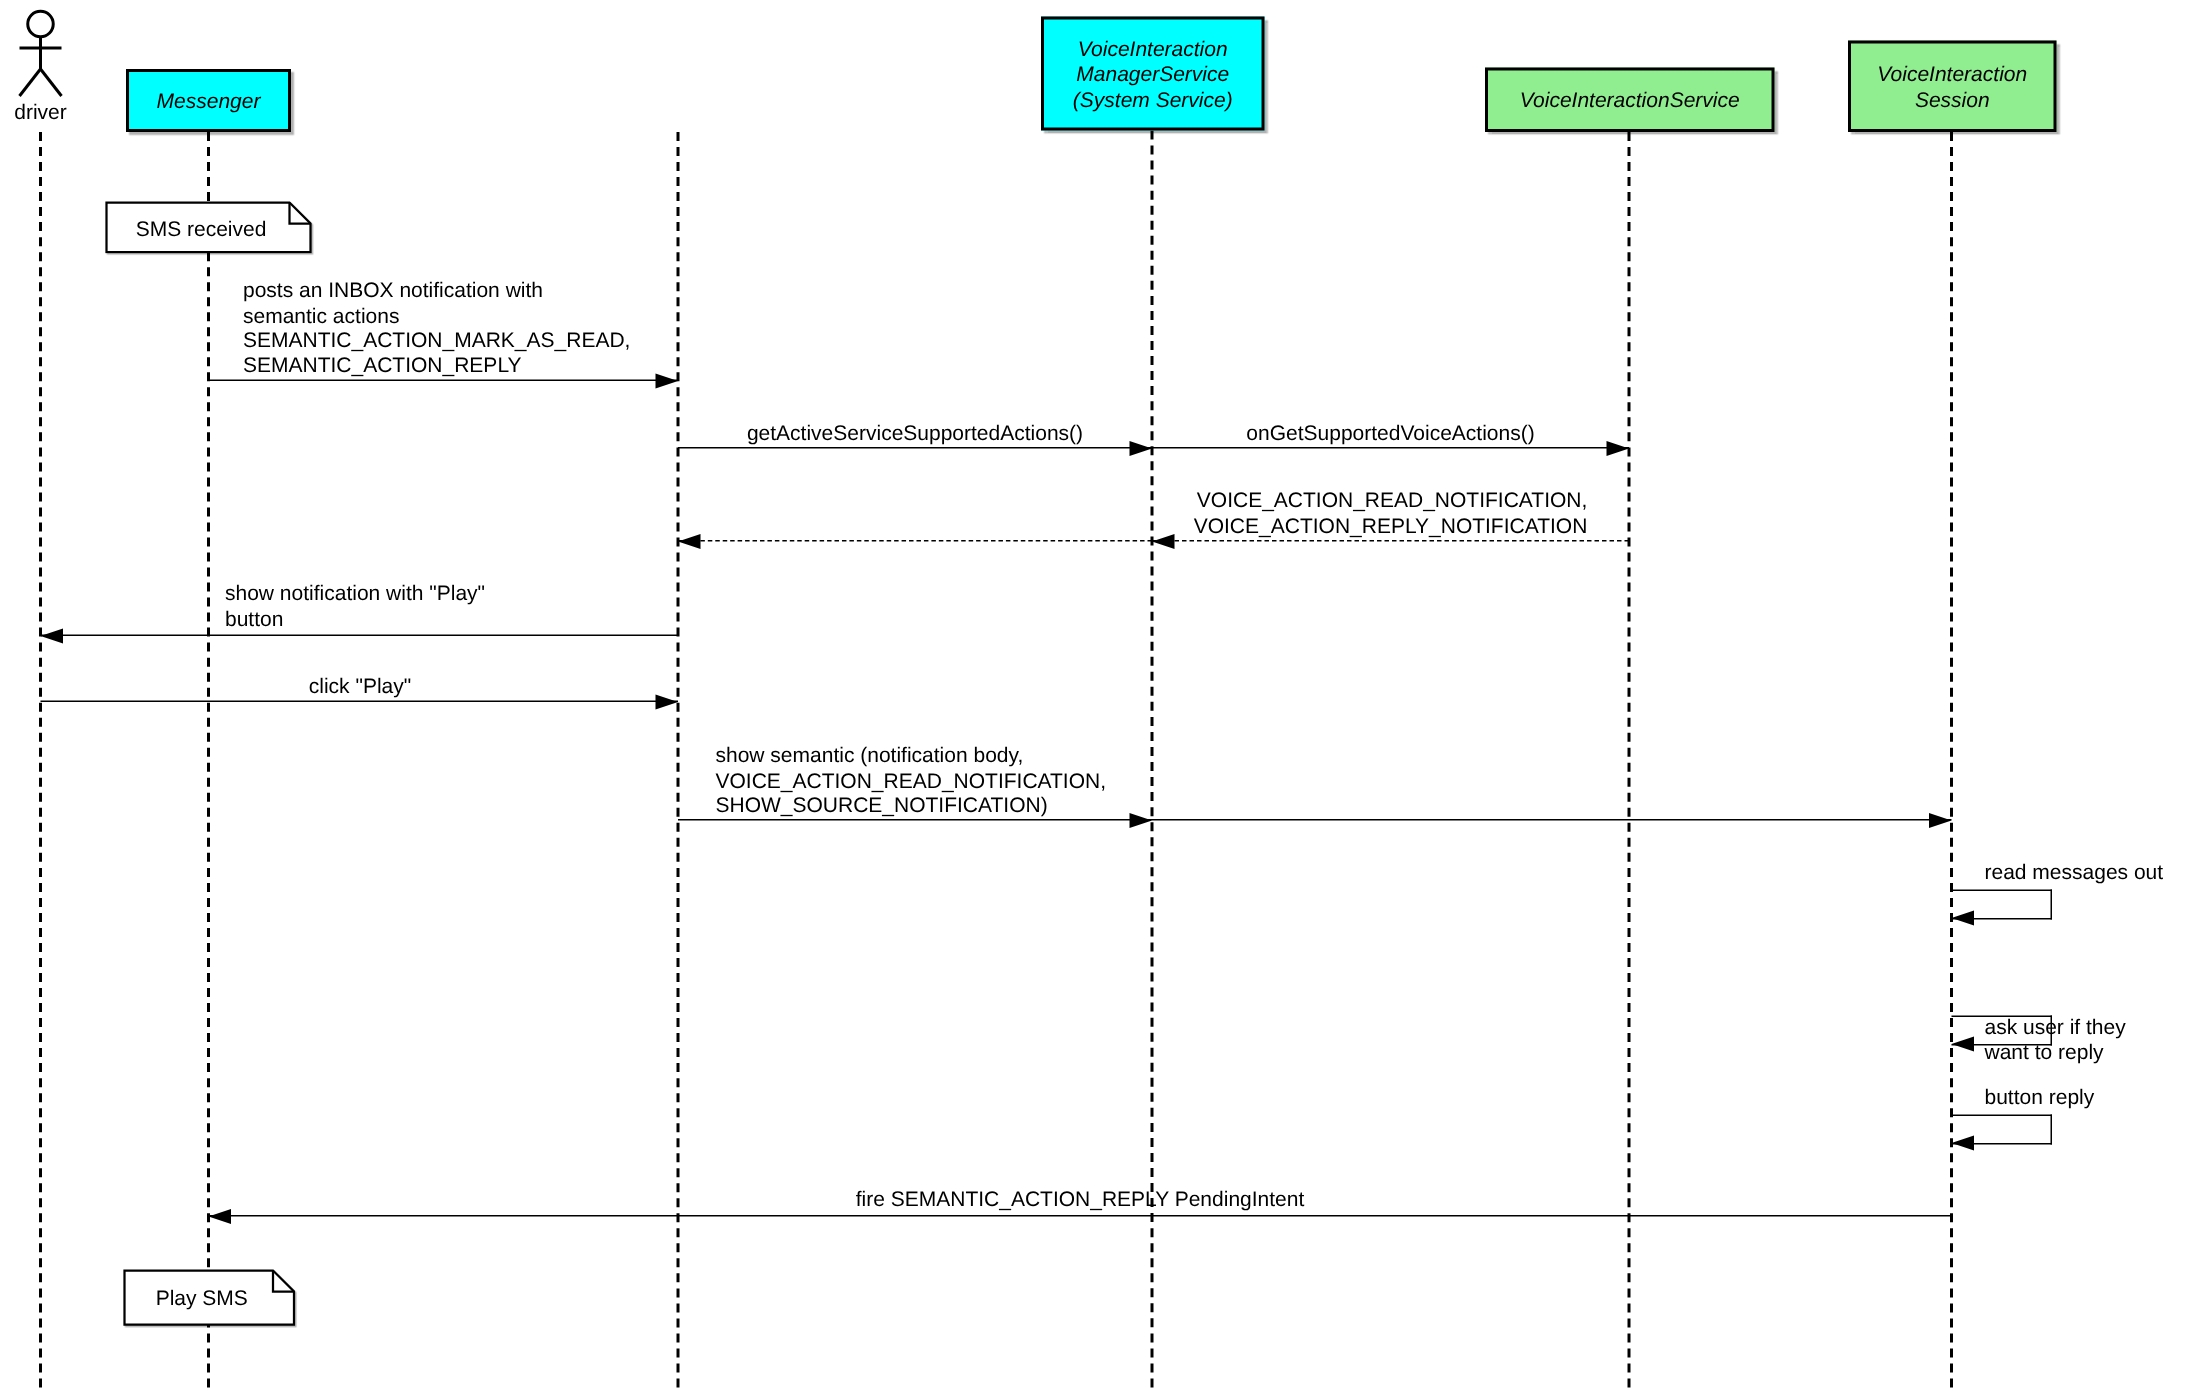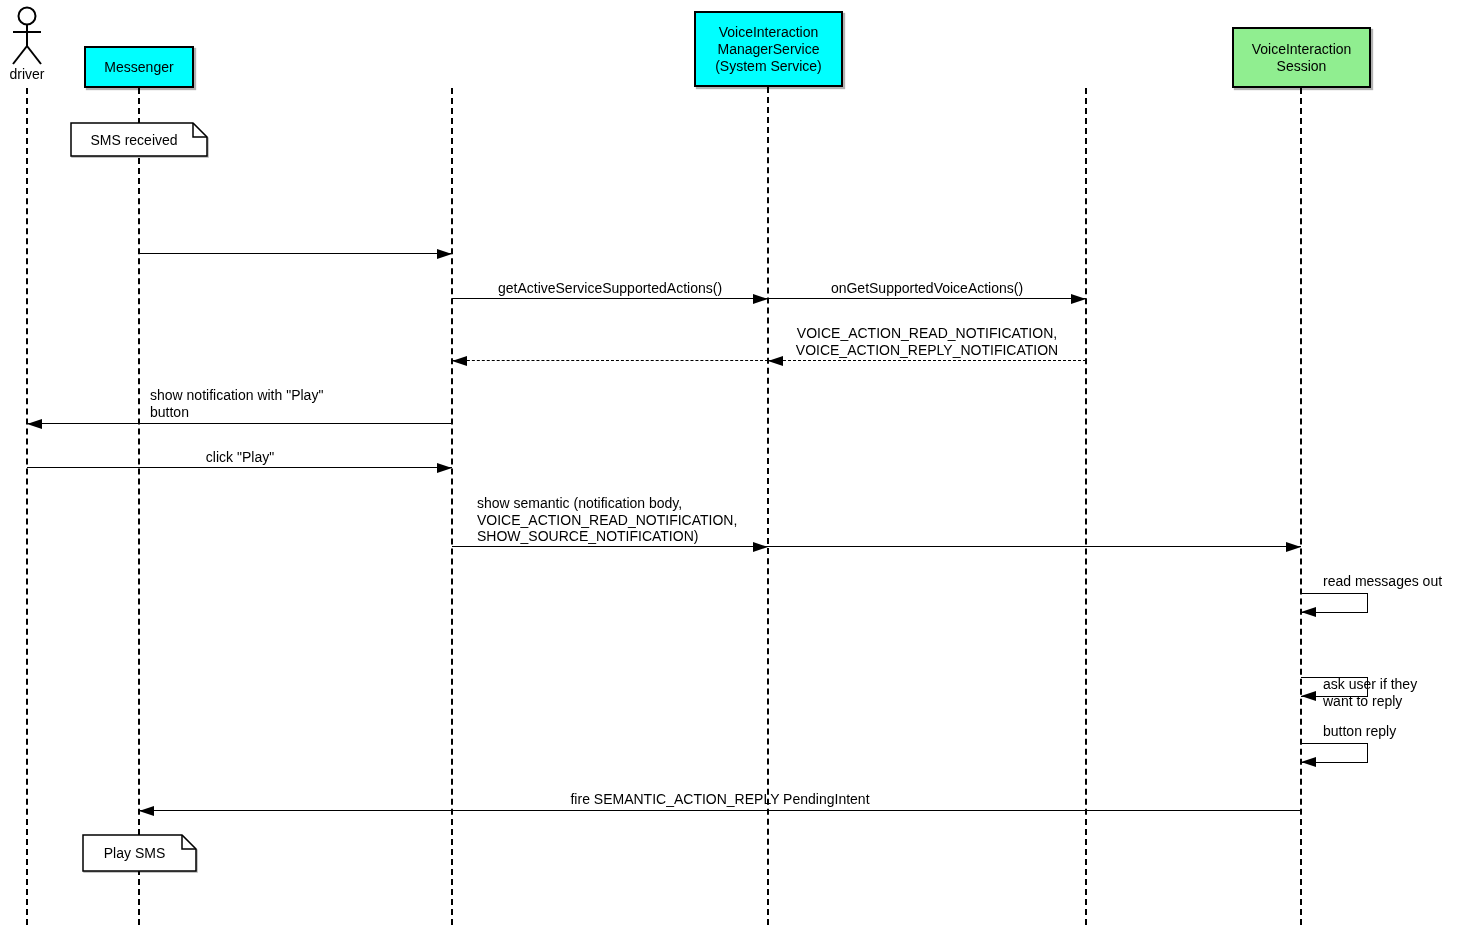--- a/index.html
+++ b/index.html
@@ -8,30 +8,30 @@
     position:relative;width:1457px;height:929px;background:#ffffff;
     font-family:"Liberation Sans",sans-serif;font-size:14px;color:#000;
     overflow:hidden;
   }
   .lifeline{position:absolute;width:0;border-left:2px dashed #000;}
   .pbox{
     position:absolute;border:2px solid #000;box-sizing:border-box;
     display:flex;align-items:center;justify-content:center;text-align:center;
     line-height:17px;box-shadow:2px 2px 1px rgba(0,0,0,0.30);
   }
-  .pbox span{white-space:pre-line;}
+  .pbox span{white-space:pre-line;font-style:italic;}
   .msg{position:absolute;height:0;border-top:1.5px solid #000;}
   .msg.dashed{border-top-style:dashed;}
   .ah{position:absolute;width:0;height:0;border-top:5px solid transparent;border-bottom:5px solid transparent;}
   .ah.r{border-left:15px solid #000;}
   .ah.l{border-right:15px solid #000;}
   .lbl{position:absolute;white-space:pre-line;line-height:16.5px;}
-  .lbl.c{transform:translateX(-50%);text-align:center;white-space:pre;}
+  .lbl.c{transform:translateX(-50%);text-align:right;white-space:pre;}
   .selfloop{position:absolute;box-sizing:border-box;border:1.5px solid #000;border-left:none;}
-  .note{position:absolute;filter:drop-shadow(1.5px 1.5px 0.5px rgba(0,0,0,0.30));}
+  .note{position:absolute;filter:drop-shadow(1.5px 1.5px 0.5px rgba(0,0,0,0.30));margin-top:12px;}
   .note .note-text{position:absolute;left:0;top:0;right:10px;bottom:0;display:flex;align-items:center;justify-content:center;}
   .actor-svg{position:absolute;}
 </style>
 </head>
 <body>
 
 <div class="canvas">
 
   <div class="lifeline" style="left:26px;top:88px;height:837px"></div>
   <div class="lifeline" style="left:138px;top:88px;height:837px"></div>
@@ -50,33 +50,40 @@
   <div class="lbl c" style="left:27px;top:66px">driver</div>
 
   <div class="pbox" style="left: 84px; top: 46px; width: 110px; height: 42px; background-color: rgb(0, 255, 255);">
     <span>Messenger</span>
   </div>
   <div class="pbox" style="left: 694px; top: 11px; width: 149px; height: 76px; background-color: rgb(0, 255, 255);">
     <span>VoiceInteraction
 ManagerService
 (System Service)</span>
   </div>
+  <div class="pbox" style="left: 990px; top: 45px; width: 193px; height: 43px; background-color: rgb(144, 238, 144);">
+    <span>VoiceInteractionService</span>
+  </div>
   <div class="pbox" style="left: 1232px; top: 27px; width: 139px; height: 61px; background-color: rgb(144, 238, 144);">
     <span>VoiceInteraction
 Session</span>
   </div>
 
   <div class="note" style="left:70px;top:122px;width:138px;height:35px">
     <svg width="138" height="35" viewBox="0 0 138 35">
       <path d="M1,1 L123,1 L137,15 L137,34 L1,34 Z" fill="#ffffff" stroke="#000" stroke-width="1.5"></path>
       <path d="M123,1 L123,15 L137,15" fill="none" stroke="#000" stroke-width="1.5"></path>
     </svg>
     <div class="note-text">SMS received</div>
   </div>
 
+  <div class="lbl" style="left:162px;top:185px">posts an INBOX notification with
+semantic actions
+SEMANTIC_ACTION_MARK_AS_READ,
+SEMANTIC_ACTION_REPLY</div>
   <div class="msg" style="left:139px;top:253px;width:313px"></div>
   <div class="ah r" style="left:437px;top:249px"></div>
 
   <div class="lbl c" style="left:610px;top:280px">getActiveServiceSupportedActions()</div>
   <div class="msg" style="left:452px;top:298px;width:316px"></div>
   <div class="ah r" style="left:753px;top:294px"></div>
 
   <div class="lbl c" style="left:927px;top:280px">onGetSupportedVoiceActions()</div>
   <div class="msg" style="left:768px;top:298px;width:318px"></div>
   <div class="ah r" style="left:1071px;top:294px"></div>

